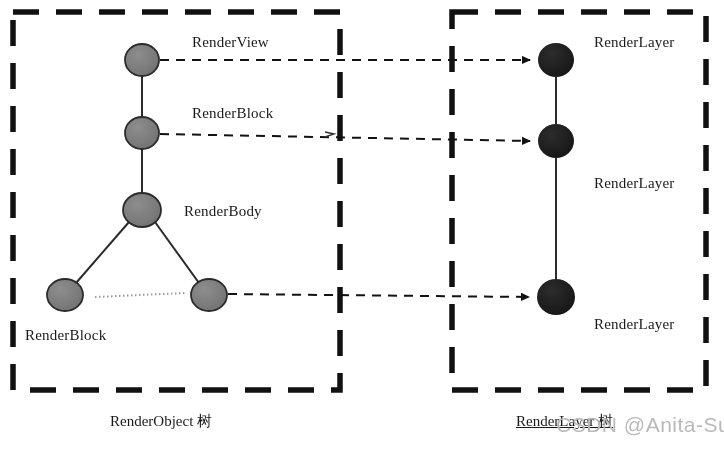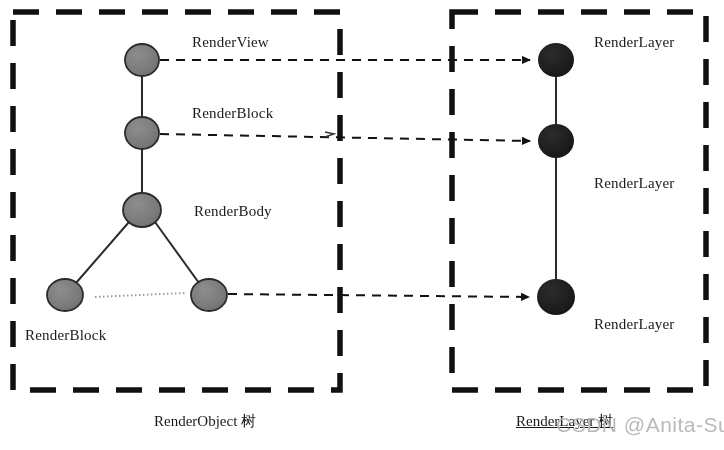--- a/index.html
+++ b/index.html
@@ -91,25 +91,25 @@
 
     <g>
       <ellipse cx="556" cy="60" rx="18" ry="17" fill="url(#bnode)"></ellipse>
       <ellipse cx="556" cy="141" rx="18" ry="17" fill="url(#bnode)"></ellipse>
       <ellipse cx="556" cy="297" rx="19" ry="18" fill="url(#bnode)"></ellipse>
     </g>
   </svg>
 
   <div class="lbl" style="left:192px;top:34px;">RenderView</div>
   <div class="lbl" style="left:192px;top:105px;">RenderBlock</div>
-  <div class="lbl" style="left:194px;top:203px;">RenderBody</div>
+  <div class="lbl" style="left:184px;top:203px;">RenderBody</div>
   <div class="lbl" style="left:25px;top:327px;">RenderBlock</div>
 
   <div class="lbl" style="left:594px;top:34px;">RenderLayer</div>
   <div class="lbl" style="left:594px;top:175px;">RenderLayer</div>
   <div class="lbl" style="left:594px;top:316px;">RenderLayer</div>
 
-  <div class="caption" style="left:110px;top:412px;margin-left:44px;">RenderObject 树</div>
+  <div class="caption" style="left:110px;top:412px;">RenderObject 树</div>
   <div class="caption" style="left:516px;top:412px;text-decoration:underline;">RenderLayer 树</div>
 
   <div class="wm" style="left:556px;top:413px;">CSDN @Anita-Sun</div>
 
 </div>
 
 </body></html>

